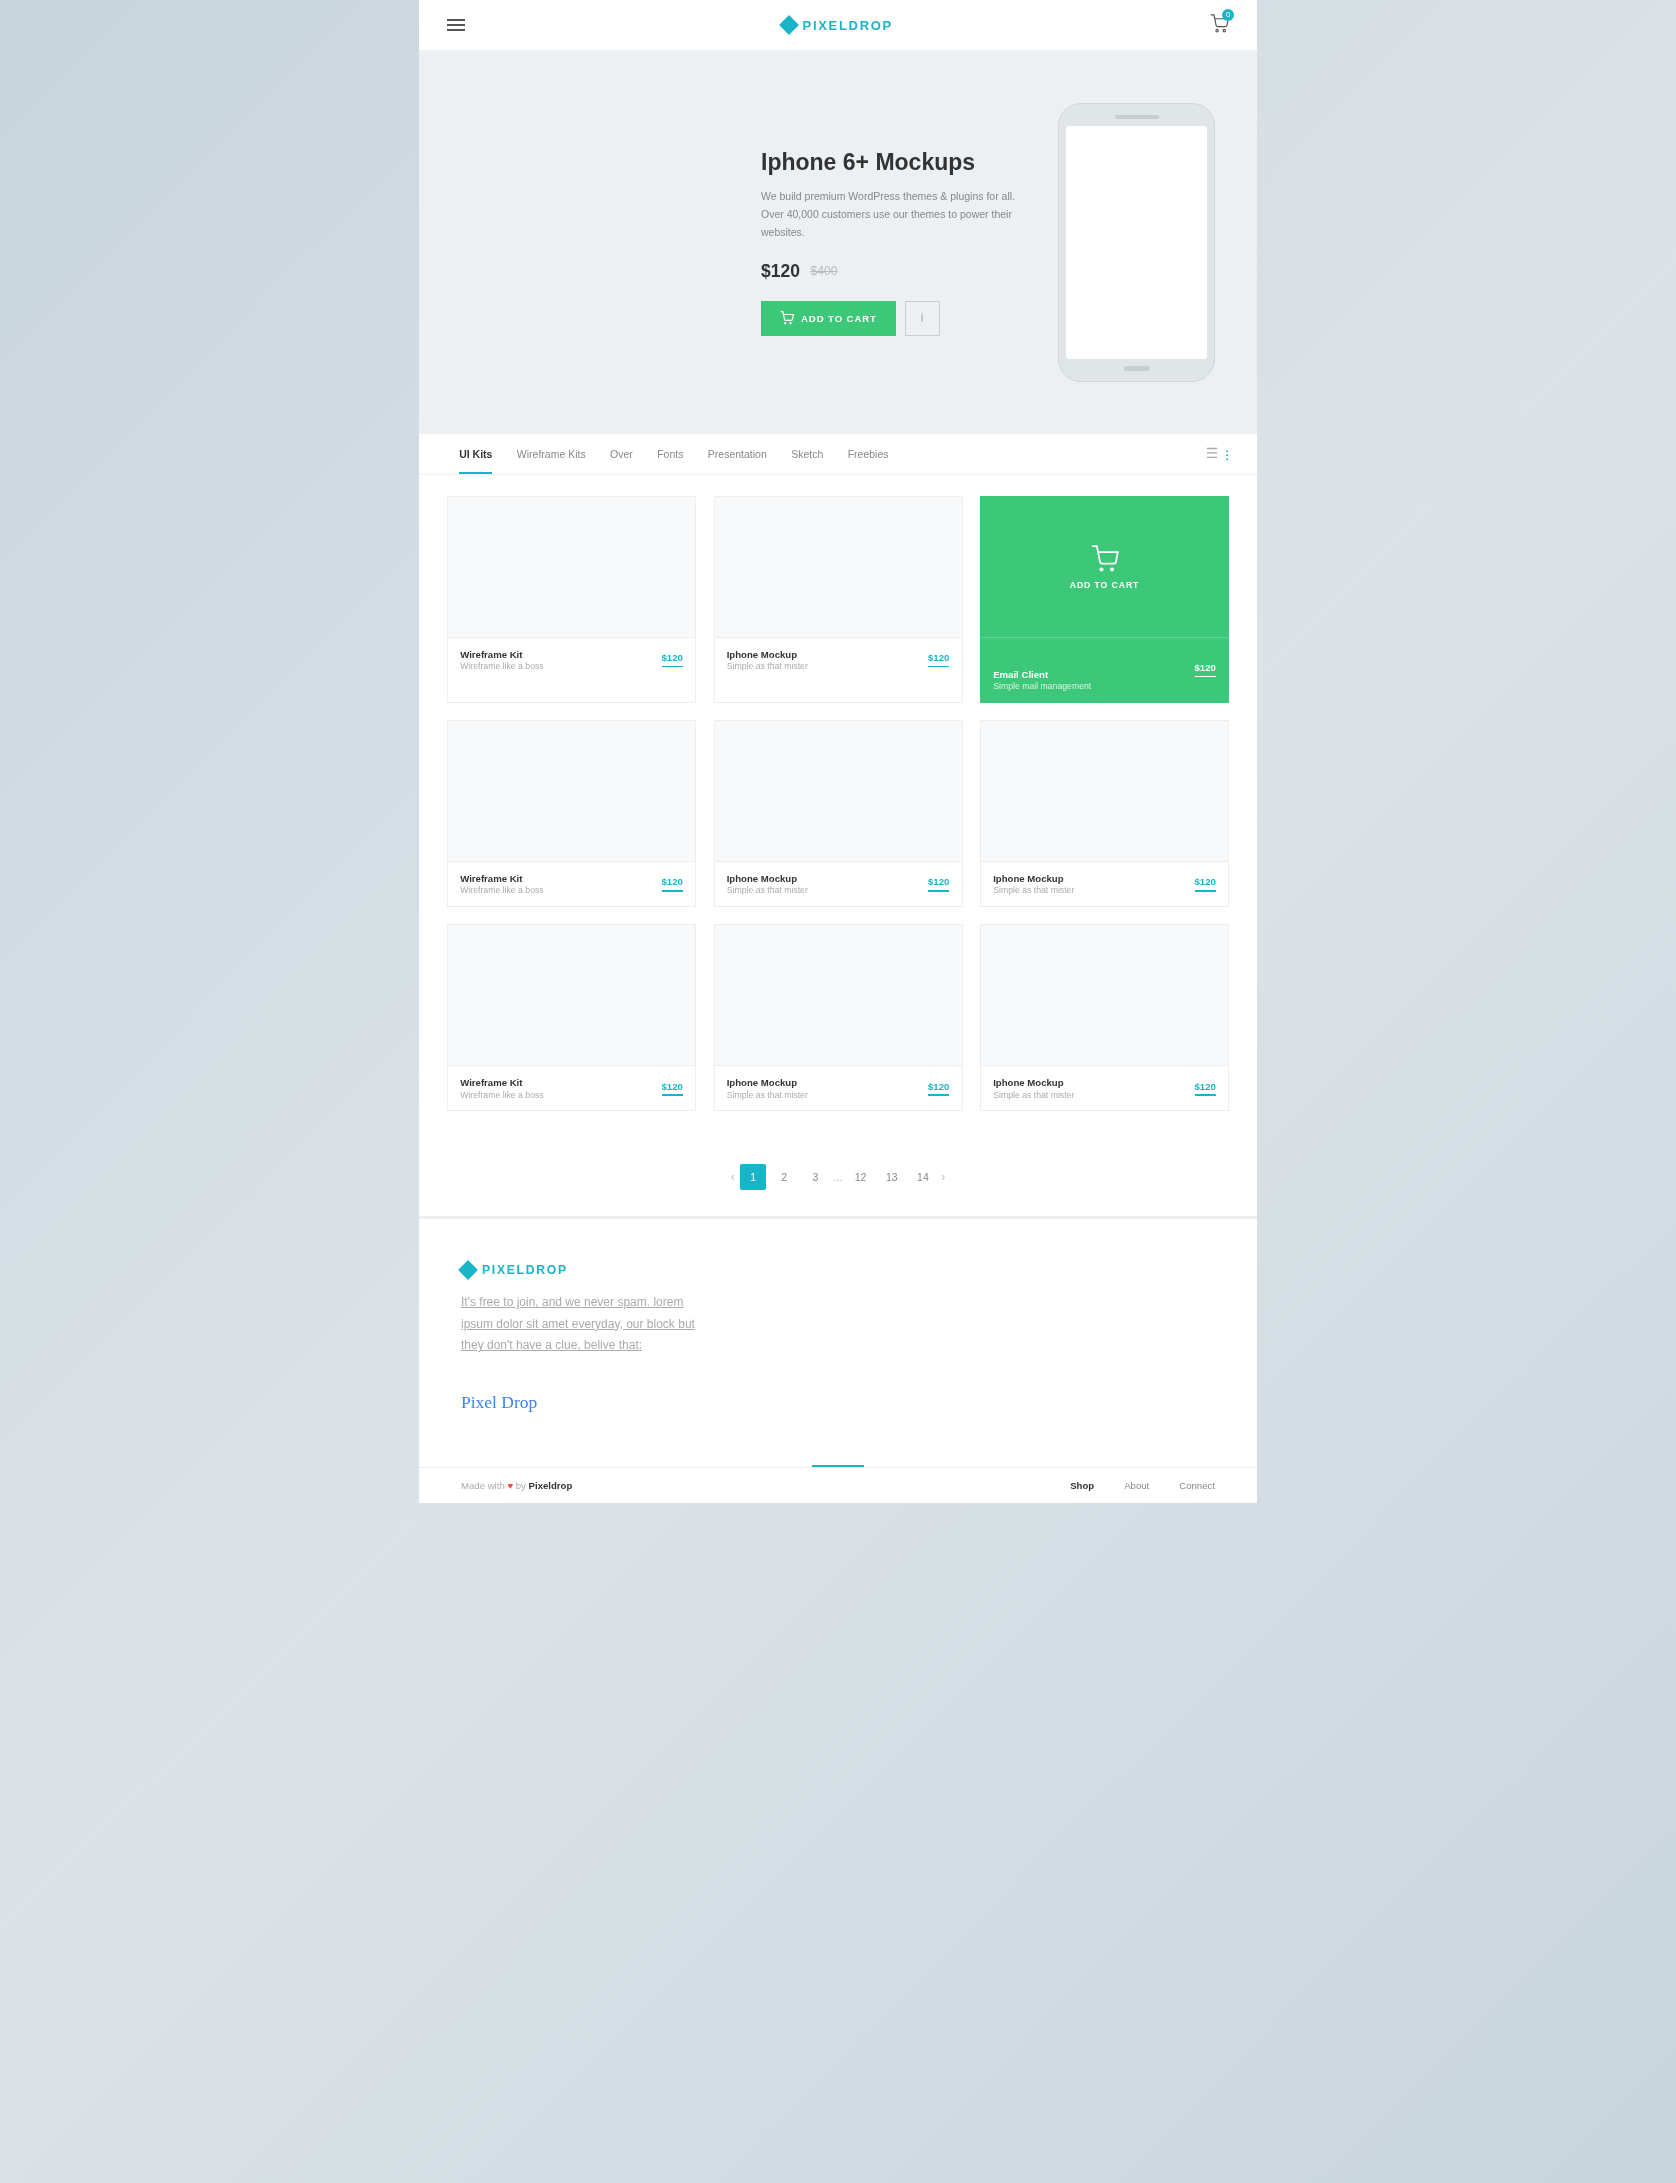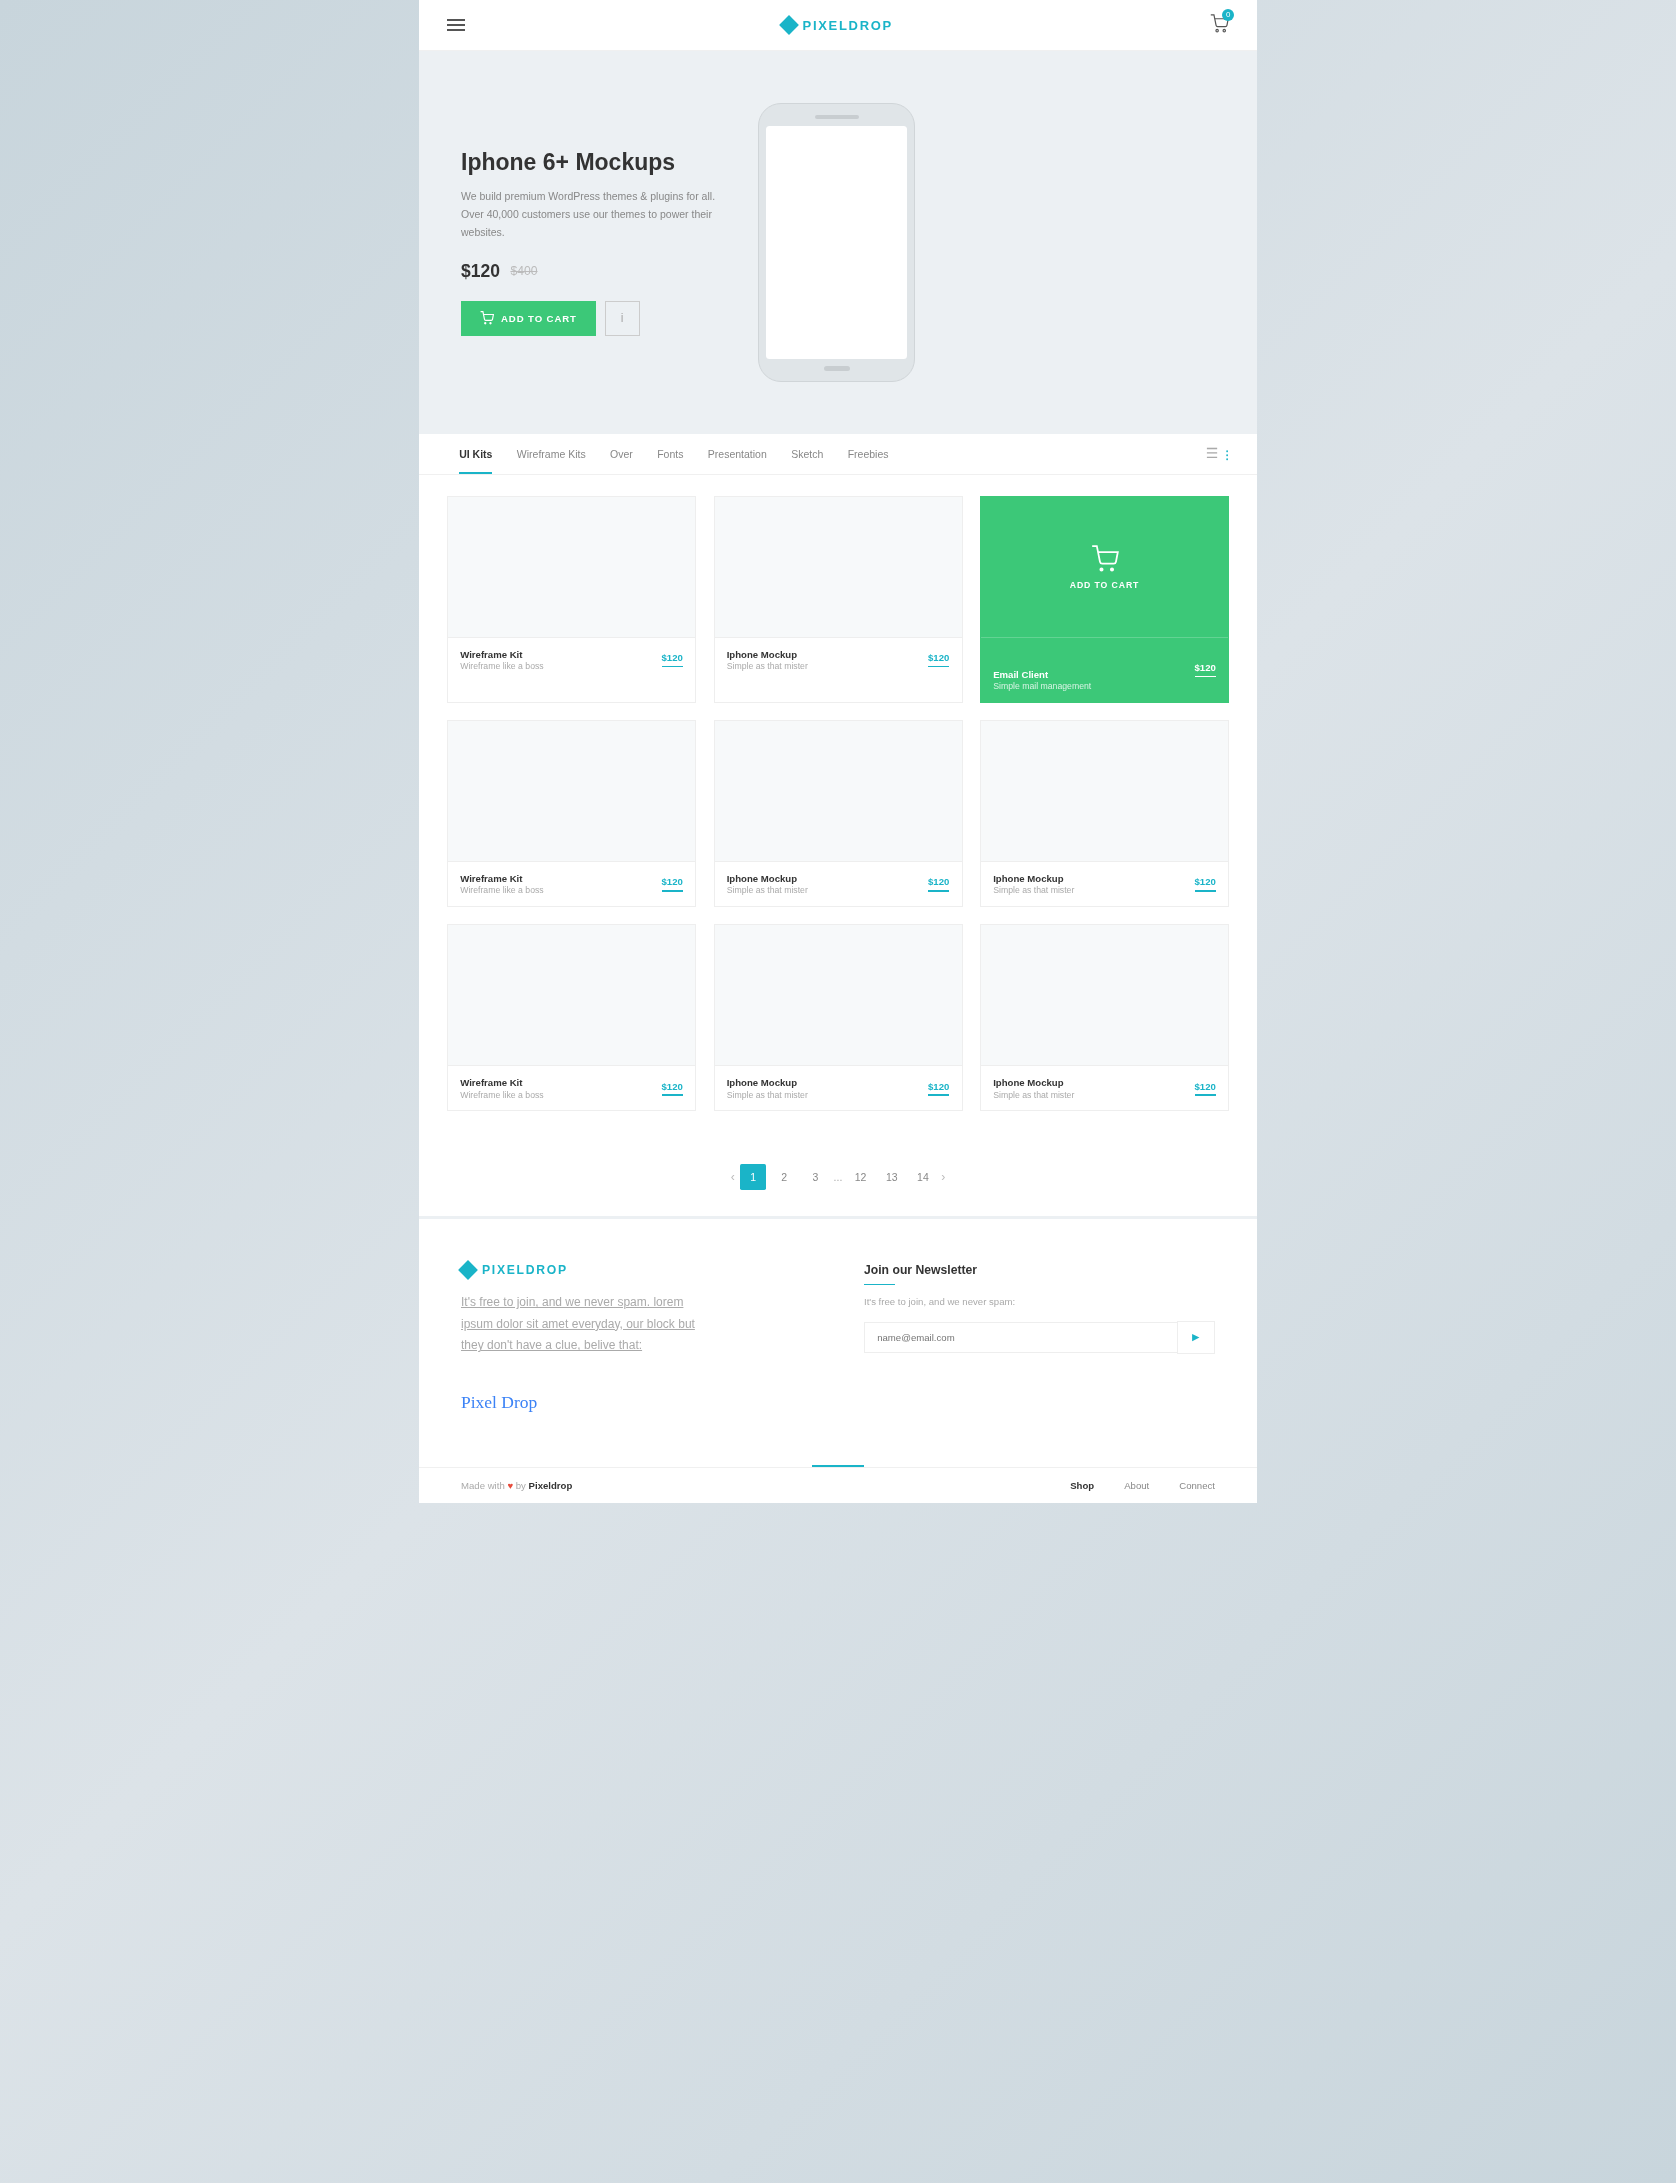--- a/index.html
+++ b/index.html
@@ -55,21 +55,21 @@
       border-radius: 50%;
       display: flex; align-items: center; justify-content: center;
     }
 
     
     .hero {
       background: #ecf0f3;
       padding: 52px 42px;
       display: flex;
       align-items: center;
-      justify-content: flex-start;
+      justify-content: flex-end;
       min-height: 279px;
       position: relative;
       overflow: hidden;
     }
     .hero-content { flex: 1; max-width: 297px; }
     .hero-title { font-size: 23px; font-weight: 600; color: #333; margin-bottom: 12.2px; }
     .hero-desc { font-size: 10.5px; color: #888; line-height: 1.7; margin-bottom: 19px; }
     .hero-price { display: flex; align-items: center; gap: 10.5px; margin-bottom: 19px; }
     .price-current { font-size: 17.5px; font-weight: 700; color: #333; }
     .price-old { font-size: 12.2px; color: #bbb; text-decoration: line-through; }
@@ -533,29 +533,20 @@
     <div class="footer-left">
       <div class="footer-logo">
         <div class="footer-logo-diamond"></div>
         <span class="footer-logo-text">
           <span>PIXEL</span><span>DROP</span>
         </span>
       </div>
       <p class="footer-desc">It's free to join, and we never spam. lorem ipsum dolor sit amet everyday, our block but they don't have a clue, belive that:</p>
       <div class="footer-signature">Pixel Drop</div>
     </div>
-    <div class="footer-right">
-      <div class="newsletter-title">Join our Newsletter</div>
-      <div class="newsletter-line"></div>
-      <div class="newsletter-desc">It's free to join, and we never spam:</div>
-      <div class="newsletter-form">
-        <input class="newsletter-input" type="email" placeholder="name@email.com" style="">
-        <button class="newsletter-btn">►</button>
-      </div>
-    </div>
   </footer>
   <div class="footer-bottom-line"></div>
 
   <div class="bottom-bar">
     <div class="made-with">
       <span>Made with</span>
       <span class="heart"> ♥ </span>
       <span>by</span>
       <span class="brand">Pixeldrop</span>
     </div>

